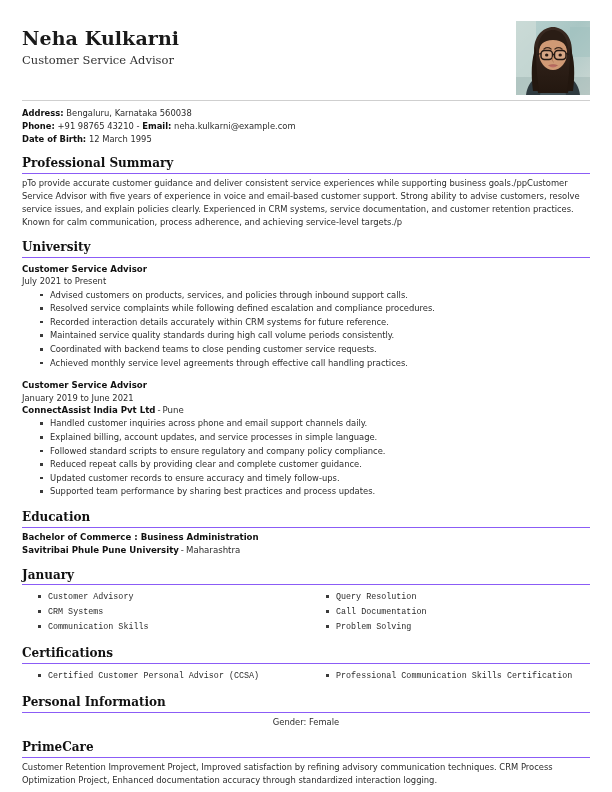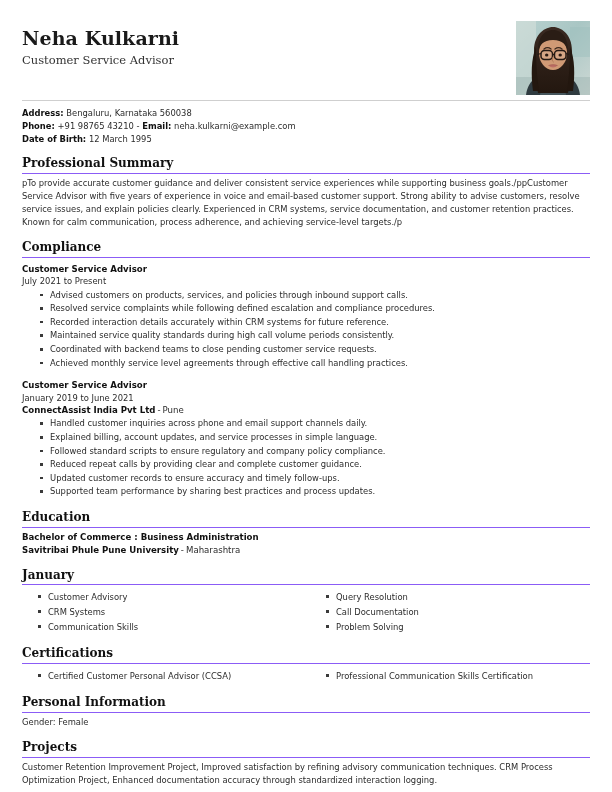--- a/index.html
+++ b/index.html
@@ -158,26 +158,27 @@
   .two-col {
     display: flex;
     flex-direction: row;
     margin-top: 1px;
   }
   .two-col .col { width: 50%; box-sizing: border-box; }
   .two-col ul.bullets li { padding-left: 26px; }
   .two-col ul.bullets li::before { left: 16px; }
   .two-col .col.right ul.bullets li { padding-left: 30px; }
   .two-col .col.right ul.bullets li::before { left: 20px; }
-  .two-col ul.bullets li { line-height: 1.78; }
+  .two-col ul.bullets li { line-height: 1.78; font-family: Liberation Mono, monospace; }
 
   .simple-line {
     font-size: 8.4px;
     line-height: 1.6;
     color: #2b2b2b;
+    text-align: center;
   }
 </style>
 </head>
 <body>
 
 <div class="page">
 
   <div class="header">
     <div class="identity">
       <div class="full-name">Neha Kulkarni</div>
@@ -263,21 +264,21 @@
   </div>
 
   <div class="section">
     <div class="section-title">Professional Summary</div>
     <div class="section-body">
       <p class="para">pTo provide accurate customer guidance and deliver consistent service experiences while supporting business goals./ppCustomer Service Advisor with five years of experience in voice and email-based customer support. Strong ability to advise customers, resolve service issues, and explain policies clearly. Experienced in CRM systems, service documentation, and customer retention practices. Known for calm communication, process adherence, and achieving service-level targets./p</p>
     </div>
   </div>
 
   <div class="section">
-    <div class="section-title">Compliance</div>
+    <div class="section-title">University</div>
     <div class="section-body">
 
       <div class="job">
         <div class="job-role">Customer Service Advisor</div>
         <div class="job-dates">July 2021 to Present</div>
         <ul class="bullets">
           <li>Advised customers on products, services, and policies through inbound support calls.</li>
           <li>Resolved service complaints while following defined escalation and compliance procedures.</li>
           <li>Recorded interaction details accurately within CRM systems for future reference.</li>
           <li>Maintained service quality standards during high call volume periods consistently.</li>
@@ -354,19 +355,19 @@
   </div>
 
   <div class="section">
     <div class="section-title">Personal Information</div>
     <div class="section-body">
       <div class="simple-line">Gender: Female</div>
     </div>
   </div>
 
   <div class="section">
-    <div class="section-title">Projects</div>
+    <div class="section-title">PrimeCare</div>
     <div class="section-body">
       <p class="para">Customer Retention Improvement Project, Improved satisfaction by refining advisory communication techniques. CRM Process Optimization Project, Enhanced documentation accuracy through standardized interaction logging.</p>
     </div>
   </div>
 
 </div>
 
 </body></html>

